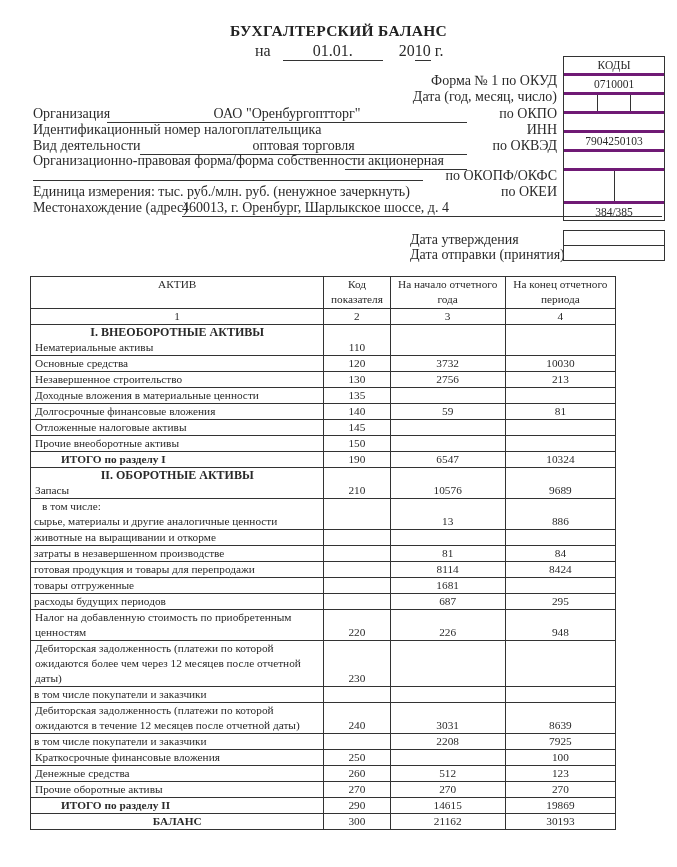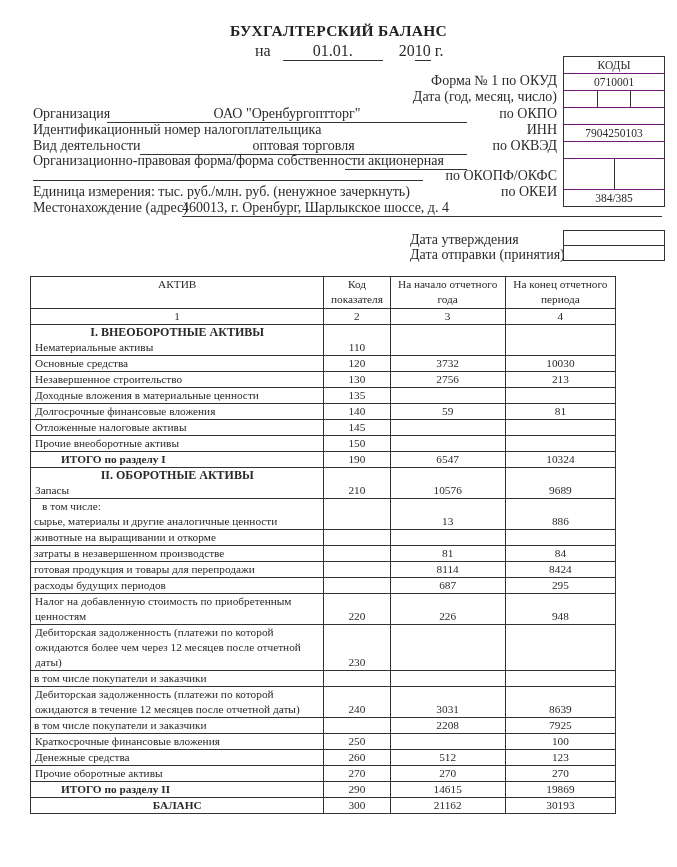--- a/index.html
+++ b/index.html
@@ -5,21 +5,21 @@
   html,body{margin:0;padding:0;background:#fff;}
   body{width:677px;height:867px;position:relative;overflow:hidden;
        font-family:"Liberation Serif","DejaVu Serif",serif;color:#2a2a2a;font-size:11.5px;}
   .abs{position:absolute;}
   .title{left:0;width:677px;top:22px;text-align:center;font-weight:bold;font-size:15.5px;letter-spacing:0.3px;color:#222;}
   .dateline{top:42px;left:255px;font-size:16px;}
   .uline{display:inline-block;border-bottom:1px solid #333;text-align:center;}
   .lbl{font-size:14px;white-space:nowrap;}
   .r{text-align:right;}
   .codes{left:563px;top:56px;width:100px;border:1.5px solid #333;}
-  .codes .cell{border-bottom:1px solid #701a75;height:16px;line-height:16px;text-align:center;font-size:11.5px;}
+  .codes .cell{border-bottom:3px solid #701a75;height:16px;line-height:16px;text-align:center;font-size:11.5px;}
   .codes .cell:last-child{border-bottom:none;}
   .codes .split{display:flex;}
   .codes .split span{flex:1;border-right:1px solid #333;}
   .codes .split span:last-child{border-right:none;}
   .hr{height:0;border-top:1px solid #333;}
   .approve{left:563px;top:230px;width:100px;border:1.5px solid #333;}
   .approve div{height:14px;border-bottom:1px solid #333;}
   .approve div:last-child{border-bottom:none;}
   table.bal{position:absolute;left:30px;top:276px;width:586px;border-collapse:collapse;font-size:11.3px;}
   table.bal td{border:1px solid #333;padding:0 4px;height:15px;line-height:15px;vertical-align:bottom;}
@@ -178,20 +178,26 @@
         <td class="c">81</td>
         <td class="c">84</td>
       </tr>
   <tr>
         <td class="ind">готовая продукция и товары для перепродажи</td>
         <td class="c"></td>
         <td class="c">8114</td>
         <td class="c">8424</td>
       </tr>
   <tr>
+        <td class="ind">товары отгруженные</td>
+        <td class="c"></td>
+        <td class="c">1681</td>
+        <td class="c"></td>
+      </tr>
+  <tr>
         <td class="ind">расходы будущих периодов</td>
         <td class="c"></td>
         <td class="c">687</td>
         <td class="c">295</td>
       </tr>
   <tr>
         <td style="height:30px;line-height:15px;">Налог на добавленную стоимость по приобретенным ценностям</td>
         <td class="c">220</td>
         <td class="c">226</td>
         <td class="c">948</td>

